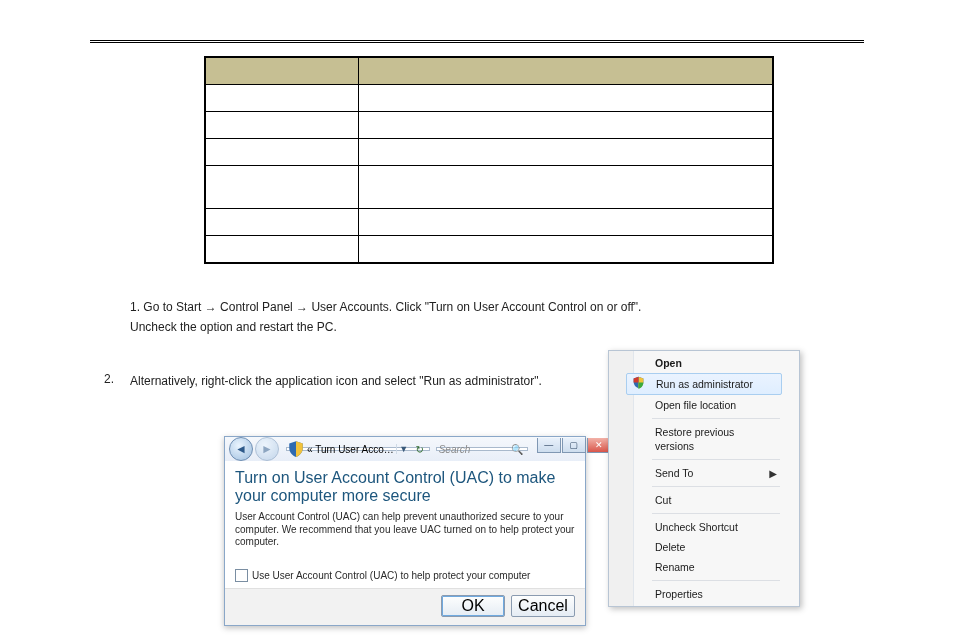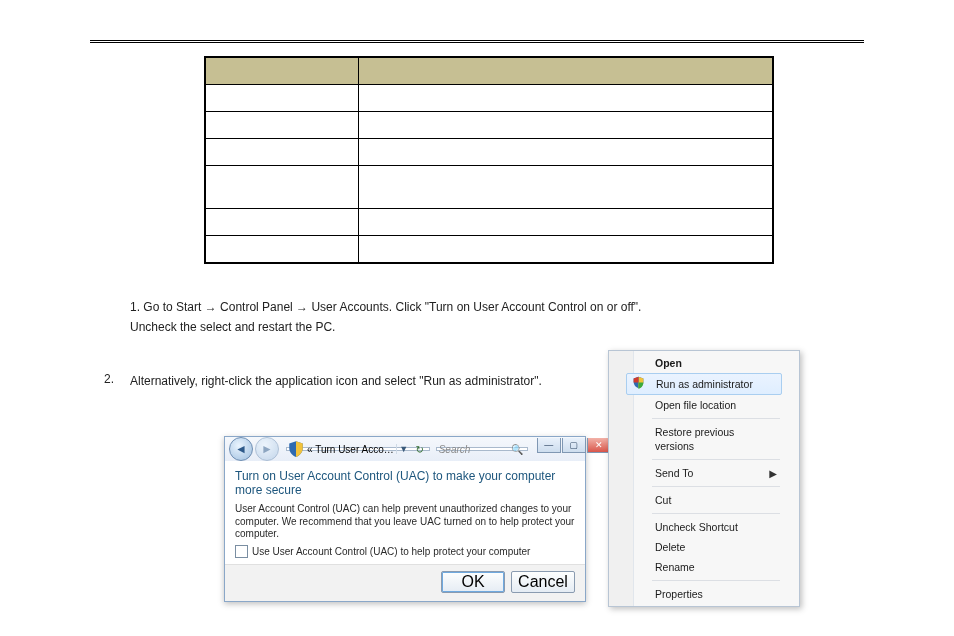--- a/index.html
+++ b/index.html
@@ -26,23 +26,23 @@
 .crumb .txt{flex:1;padding:0 2px;overflow:hidden;white-space:nowrap}
 .crumb .dd{width:14px;text-align:center;border-left:1px solid #cfdae6;font-size:9px;color:#3a5a7a}
 .crumb .refresh{width:18px;text-align:center;font-size:10px;color:#2e6a2e}
 .crumb.search{flex:0 0 90px}
 .crumb.search .txt{color:#8a8a8a;font-style:italic}
 .crumb.search .mag{width:18px;text-align:center;font-size:10px;color:#4a6}
 .winctl{display:flex;align-items:flex-start;padding:1px 2px 0 6px;gap:1px}
 .wbtn{width:22px;height:14px;border:1px solid #7f97b3;border-top:none;background:linear-gradient(#e9f1fb,#cdddee);font-size:9px;display:flex;align-items:center;justify-content:center;color:#2d4562}
 .wbtn.close{background:linear-gradient(#f2b2a8,#d9564b);color:#fff}
 .uac .main{padding:8px 10px 6px}
-.uac .heading{color:#1d567d;font-size:12px;margin-bottom:6px}
+.uac .heading{color:#1d567d;font-size:16px;margin-bottom:6px}
 .uac .desc{font-size:10px;color:#2a2a2a;line-height:1.25}
-.chkrow{display:flex;align-items:center;gap:4px;margin-top:4px;font-size:10px;color:#2a2a2a}
+.chkrow{display:flex;align-items:center;gap:4px;margin-top:20px;font-size:10px;color:#2a2a2a}
 .chkrow .cb{width:11px;height:11px;border:1px solid #7a8ea2;background:#fff}
 .btnrow{display:flex;justify-content:flex-end;gap:6px;padding:6px 10px 8px;background:#f2f2f2;border-top:1px solid #e0e0e0}
 .uibtn{min-width:62px;height:20px;border:1px solid #8a9bb0;background:linear-gradient(#fdfefe,#e5ecf4);font-size:16px;display:flex;align-items:center;justify-content:center;border-radius:2px}
 .uibtn.primary{box-shadow:0 0 0 1px #6fa9df inset}
 
 
 .cmenu{position:absolute;left:608px;top:350px;width:158px;border:1px solid #b8c5d4;background:#f7f7f7;box-shadow:2px 2px 6px rgba(0,0,0,.25);padding:2px 16px;font-size:10.5px}
 .cmenu .mgut{position:absolute;left:0;top:0;bottom:0;width:24px;border-right:1px solid #e1e6ec;background:#f0f0f0}
 .cmenu .item{position:relative;padding:3px 8px 3px 30px;line-height:14px;color:#1a1a1a}
 .cmenu .item.bold{font-weight:700}
@@ -92,21 +92,21 @@
   </tbody>
     </table>
 
   <div class="body-text" style="top:298px;right:100px">
     <span>1.  Go to Start </span>
     <span class="arrow">→</span>
     <span> Control Panel </span>
     <span class="arrow">→</span>
     <span> User Accounts. Click "Turn on User Account Control on or off".</span>
   </div>
-  <div class="body-text" style="top:318px">Uncheck the select and restart the PC.</div>
+  <div class="body-text" style="top:318px">Uncheck the option and restart the PC.</div>
   <div class="left-num" style="top:372px">2.</div>
   <div class="body-text" style="top:372px">Alternatively, right-click the application icon and select "Run as administrator".</div>
 
   <div class="uac">
     <div class="titlebar">
       <div class="nav">
         <div class="navbtn">◄</div>
         <div class="navbtn fwd">►</div>
       </div>
       <div class="crumb">
@@ -125,21 +125,21 @@
         <div class="mag">🔍</div>
       </div>
       <div class="winctl">
         <div class="wbtn">—</div>
         <div class="wbtn">▢</div>
         <div class="wbtn close">✕</div>
       </div>
     </div>
     <div class="main">
       <div class="heading">Turn on User Account Control (UAC) to make your computer more secure</div>
-      <div class="desc">User Account Control (UAC) can help prevent unauthorized changes to your computer. We recommend that you leave UAC turned on to help protect your computer.</div>
+      <div class="desc">User Account Control (UAC) can help prevent unauthorized secure to your computer. We recommend that you leave UAC turned on to help protect your computer.</div>
       <div class="chkrow">
         <div class="cb"></div>
         <span>Use User Account Control (UAC) to help protect your computer</span>
       </div>
     </div>
     <div class="btnrow">
       <div class="uibtn primary">OK</div>
       <div class="uibtn">Cancel</div>
     </div>
   </div>

